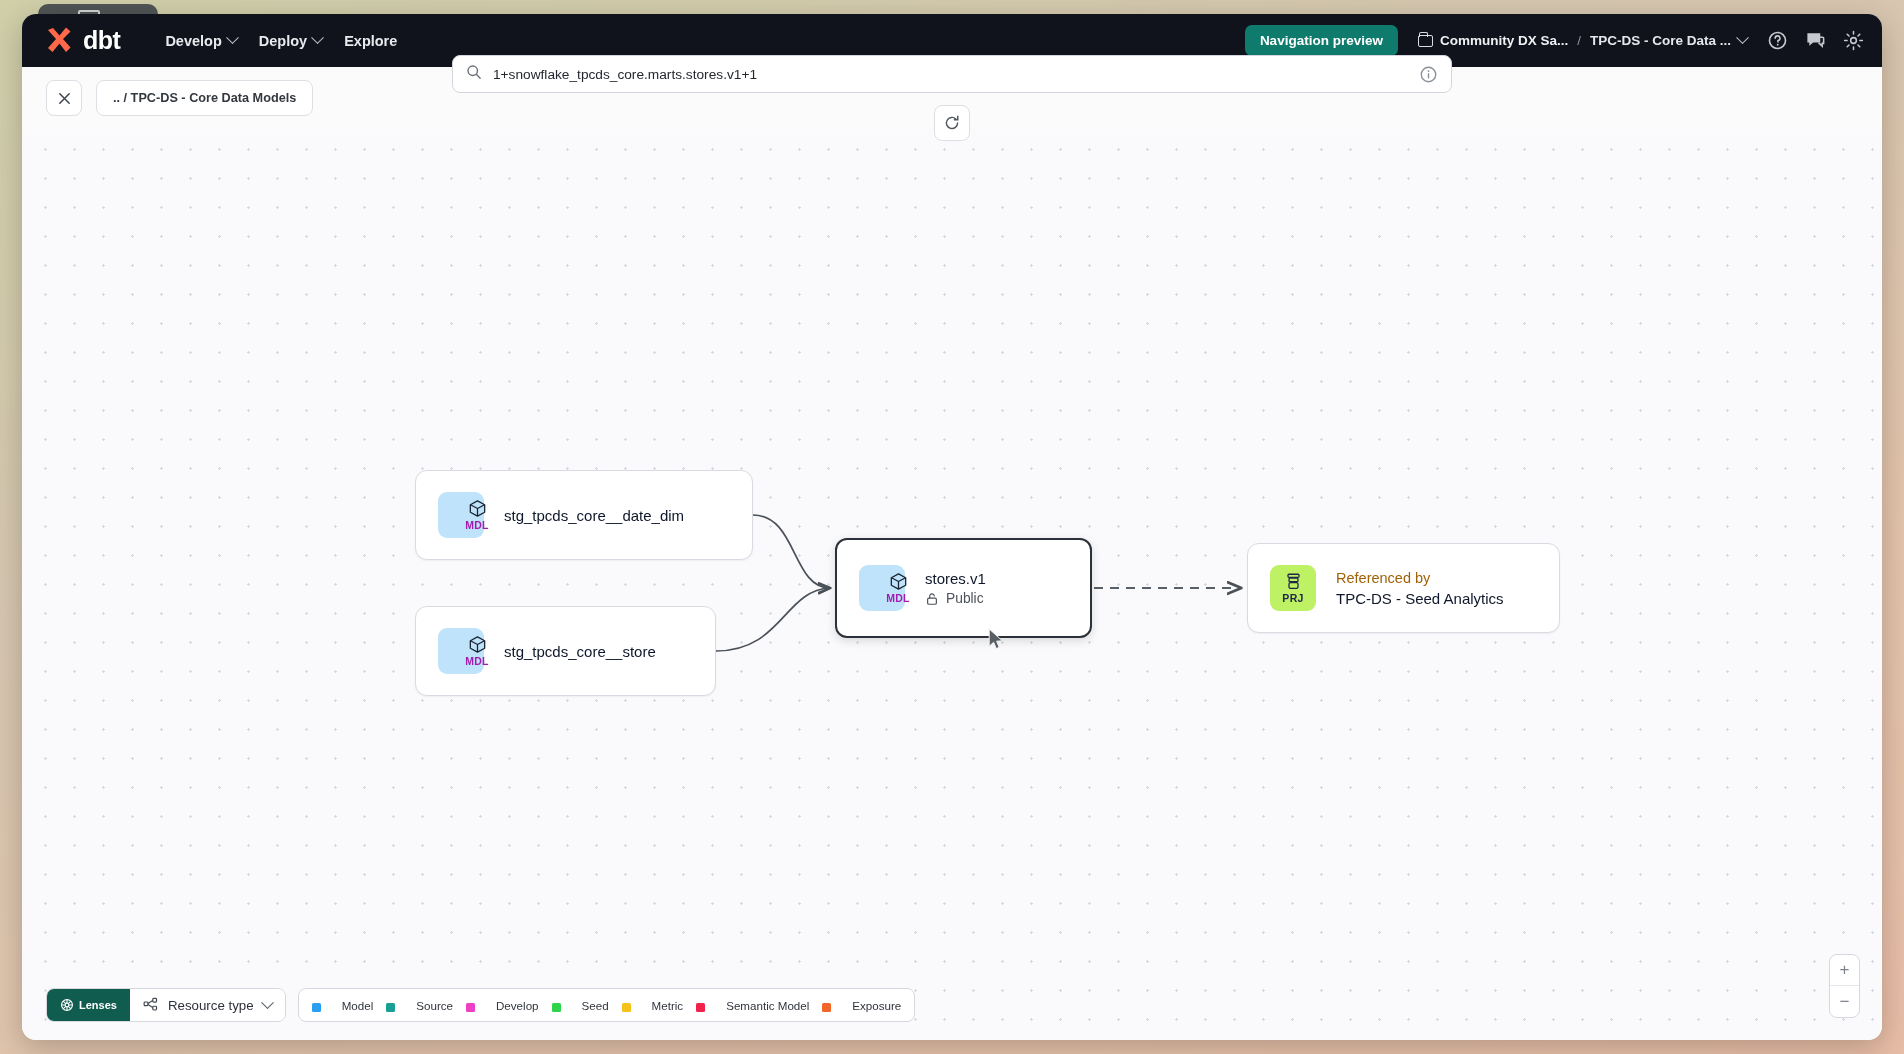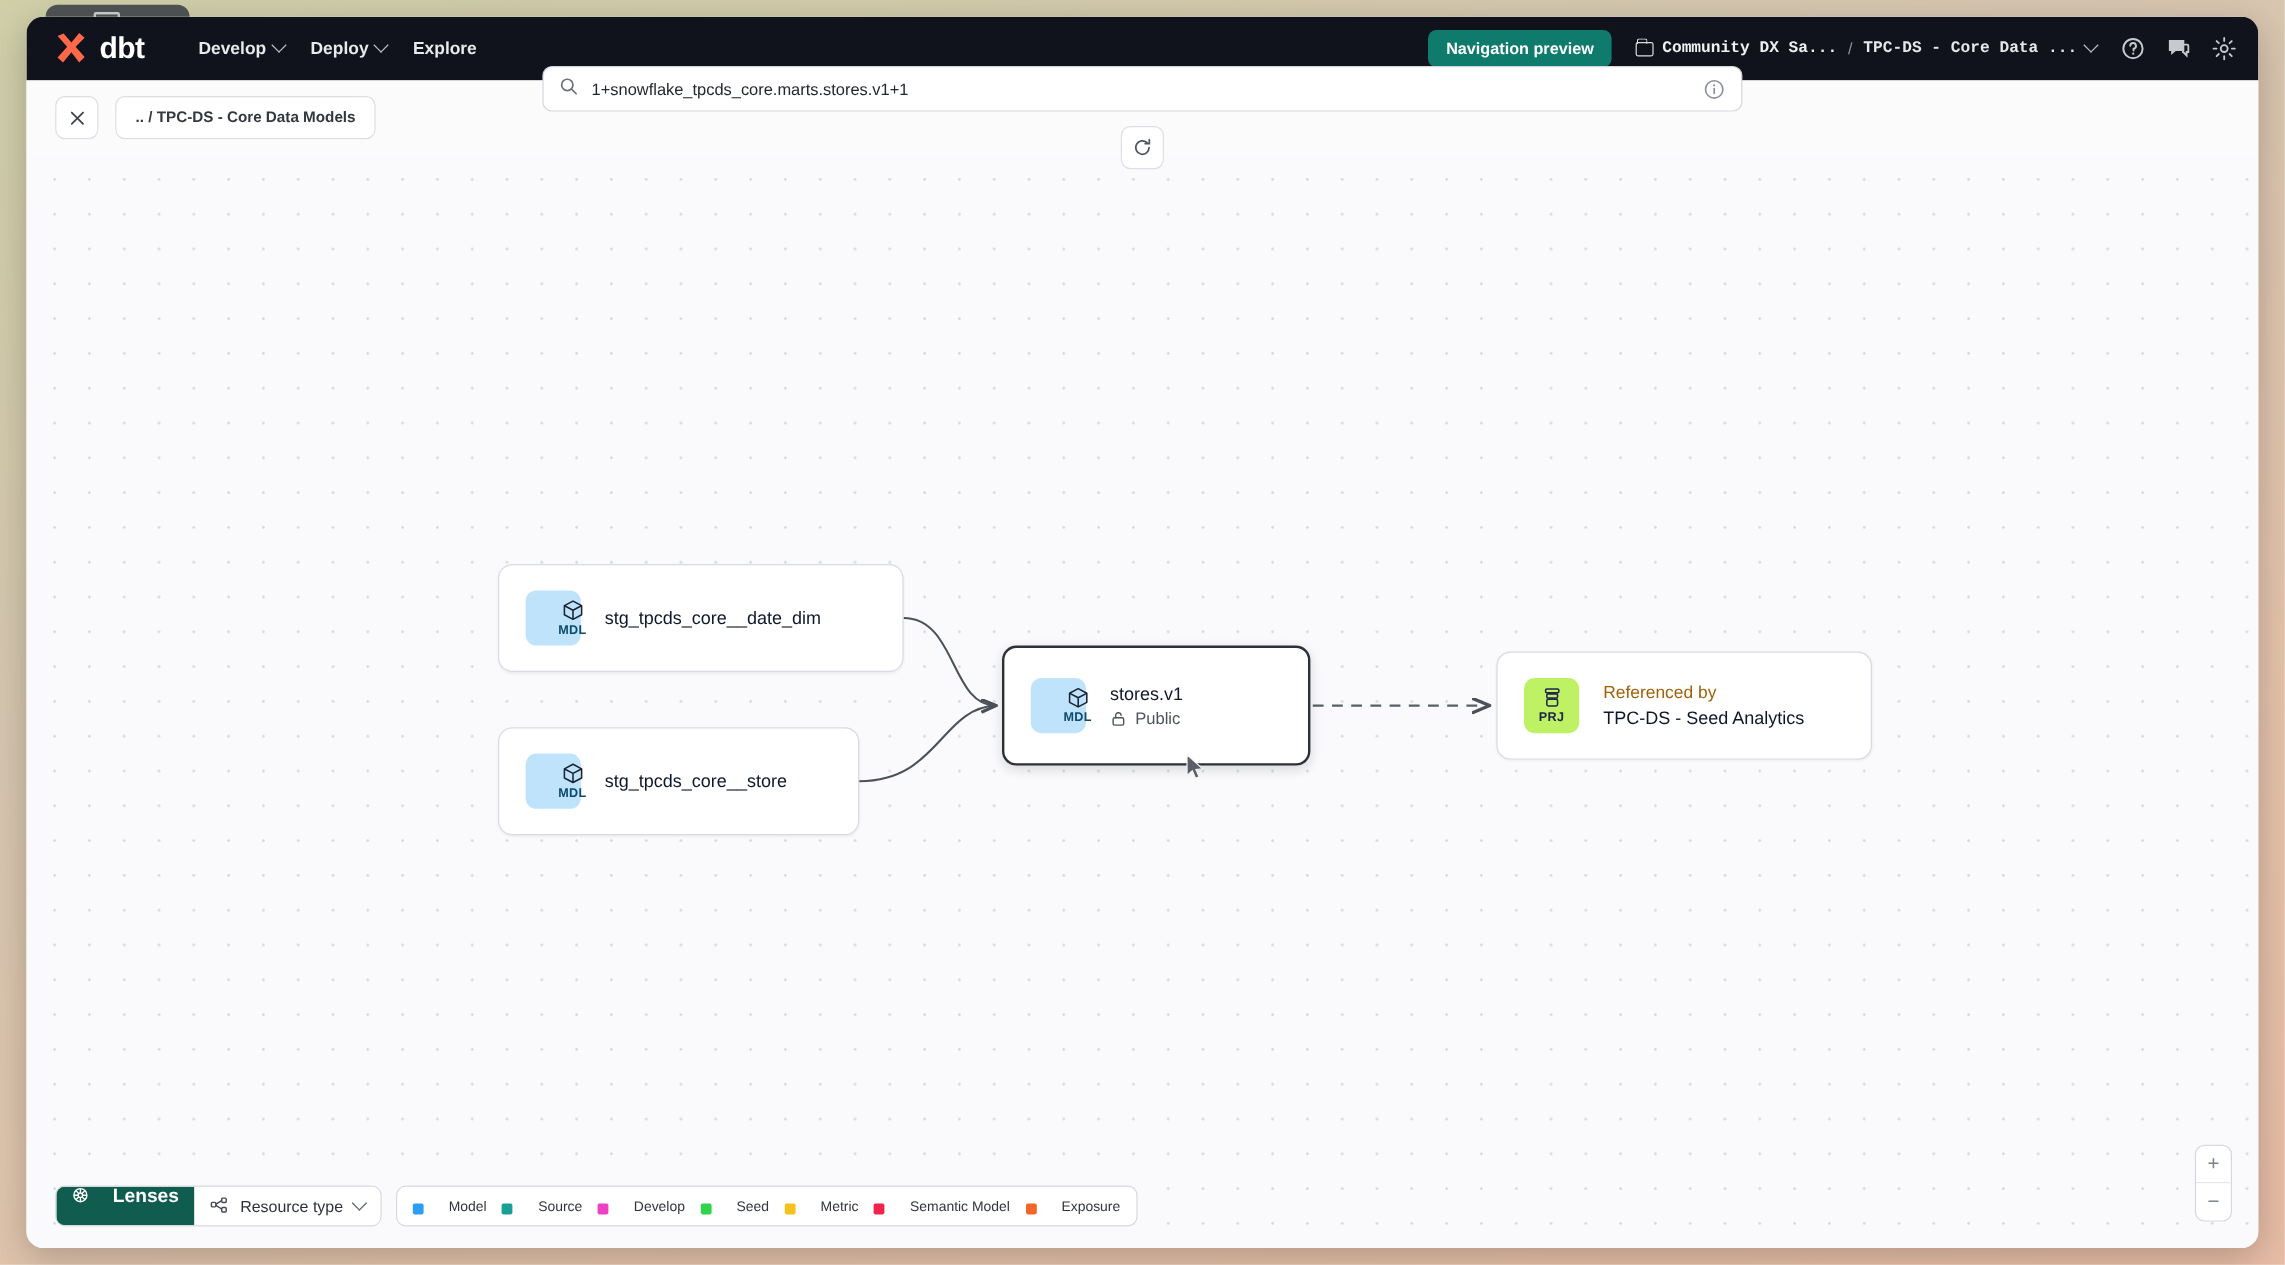--- a/index.html
+++ b/index.html
@@ -58,21 +58,21 @@
     padding: 7px 11px; border-radius: 6px; cursor: pointer;
   }
   .chev { width: 9px; height: 9px; border-right: 1.6px solid #b9bec7; border-bottom: 1.6px solid #b9bec7;
           transform: rotate(45deg) translate(-2px,-2px); }
   .nav-spacer { flex: 1; }
   #nav-preview-badge {
     background: #0f7b6c; color: #fff; font-size: 13.5px; font-weight: 600;
     padding: 8px 15px; border-radius: 7px; cursor: pointer; margin-right: 20px;
   }
   .crumb-wrap { display: flex; align-items: center; gap: 9px; font-size: 13.5px; font-weight: 700; }
-  .crumb { color: #eef0f3; cursor: pointer; display:flex; align-items:center; gap:7px;font-family:Liberation Mono, monospace; }
+  .crumb { color: #eef0f3; cursor: pointer; display:flex; align-items:center; gap:7px; }
   .crumb.plain { font-weight: 600; color:#e4e7ec; }
   .crumb-sep { color: #8d939d; font-weight: 400; }
   .folder-ico { width: 15px; height: 12px; border: 1.6px solid #d9dde3; border-radius: 2px; position: relative; }
   .folder-ico:before { content:""; position:absolute; left:0; top:-4px; width:7px; height:4px;
       border:1.6px solid #d9dde3; border-bottom:none; border-radius:2px 2px 0 0; }
   .nav-icons { display: flex; align-items: center; gap: 17px; margin-left: 20px; }
   .nicon { width: 21px; height: 21px; cursor: pointer; opacity: .92; }
 
   
   #subbar {
@@ -125,42 +125,42 @@
   }
   .node.selected {
     border: 2.5px solid #2b3039;
     box-shadow: 0 3px 10px rgba(16,19,28,.14);
   }
   .badge {
     width: 46px; height: 46px; border-radius: 9px;
     display: flex; flex-direction: column; align-items: center; justify-content: center;
     gap: 1px; flex: none;
   }
-  .badge.mdl { background: #bfe3fb; color: #0c4a6e; padding-left: 32px; }
+  .badge.mdl { background: #bfe3fb; color: #a21caf; padding-left: 32px; }
   .badge.prj { background: #bef264; color: #20264a; }
   .badge-label { font-size: 10.5px; font-weight: 700; letter-spacing: .3px; }
   .node-body { margin-left: 20px; display: flex; flex-direction: column; gap: 4px; min-width: 0; }
   .node-title { font-size: 15px; color: #0f172a; font-weight: 400; white-space: nowrap; }
   .node-title.strong { font-weight: 500; }
   .node-sub { font-size: 13.8px; color: #4d535c; display: flex; align-items: center; gap: 7px; }
   .node-kicker { font-size: 14.5px; color: #a16207; }
 
   
   #bottombar {
     position: absolute; left: 24px; bottom: 18px;
     display: flex; align-items: center; gap: 12px; z-index: 6;
   }
   #lens-group {
     height: 34px; display: flex; align-items: center;
     border: 1px solid #d5d9df; border-radius: 8px; overflow: hidden; background: #fff;
   }
   #lenses-btn {
     height: 100%; background: #105c4e; color: #fff;
-    display: flex; gap: 20px; padding: 0 13px;
-    font-size: 16px; font-weight: 600; cursor: pointer;
+    display: flex; align-items: center; gap: 5px; padding: 0 13px;
+    font-size: 11px; font-weight: 600; cursor: pointer;
   }
   #resource-type-btn {
     height: 100%; display: flex; align-items: center; gap: 9px; padding: 0 13px;
     font-size: 13.3px; color: #2d323a; cursor: pointer; background: #fff;
   }
   #legend {
     height: 34px; display: flex; align-items: center; gap: 13px;
     border: 1px solid #d5d9df; border-radius: 8px; background: #fff; padding: 0 13px;
   }
   .legend-item { display: flex; align-items: flex-end; gap: 21px; font-size: 11.6px; color: #30353d; }

